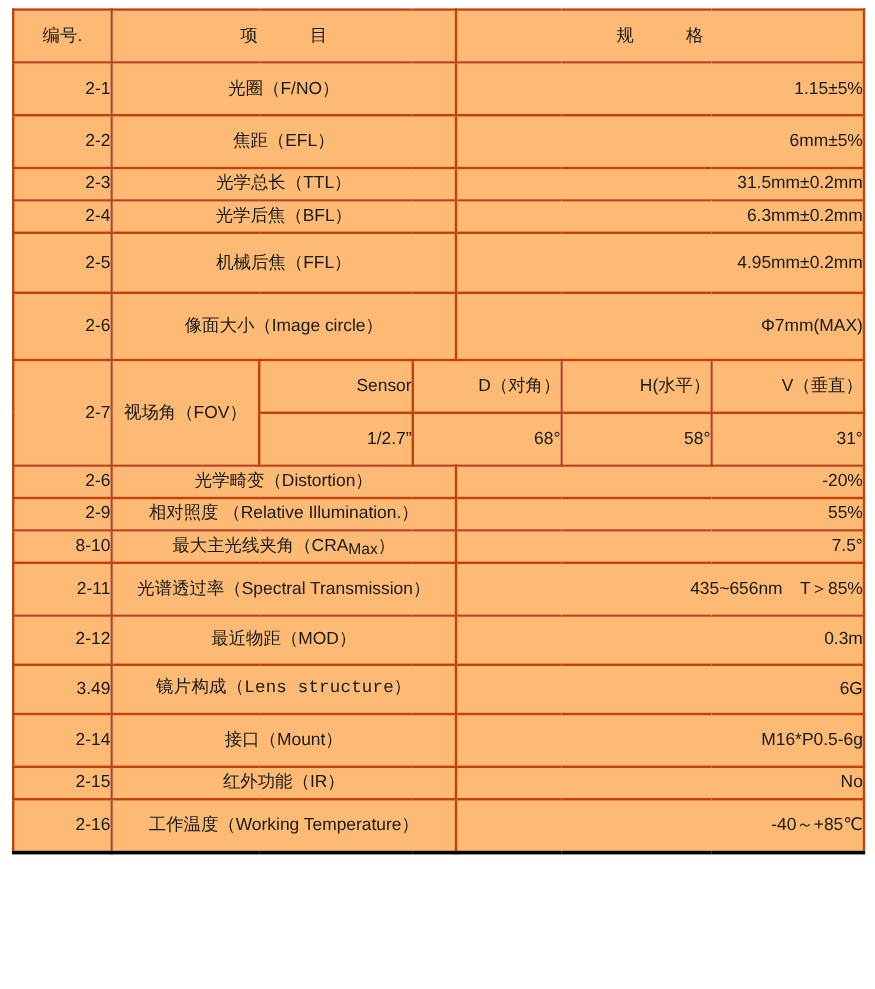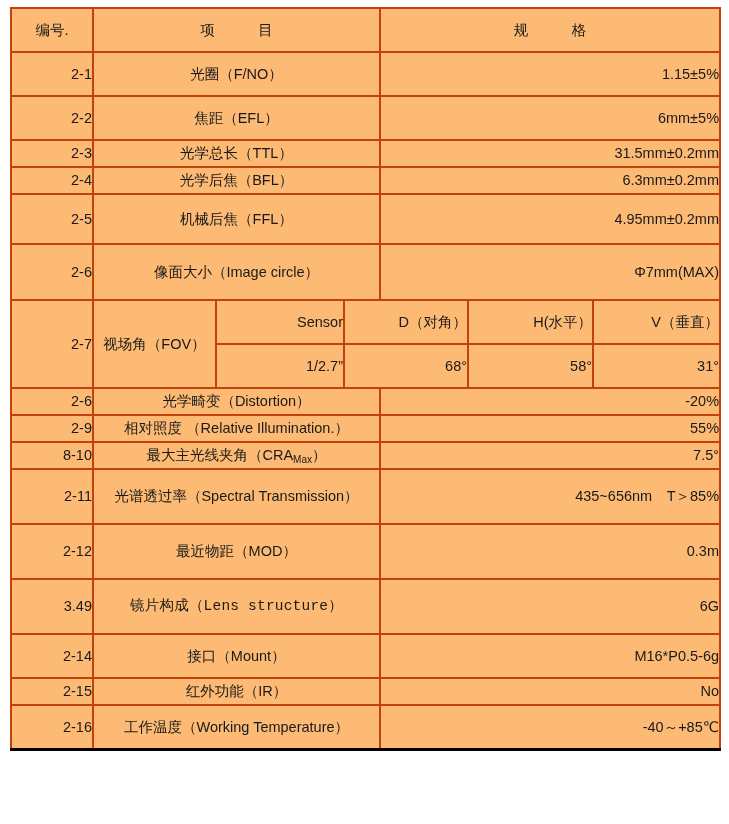--- a/index.html
+++ b/index.html
@@ -30,27 +30,27 @@
     vertical-align: middle;
     overflow: hidden;
     background: #fdba74;
   }
   td.no { text-align: right; }
   td.item { text-align: center; padding-left: 12px; padding-right: 6px; }
   td.spec-val { text-align: right; padding-left: 10px; padding-right: 6px; }
   th.head { text-align: center; font-size: 15px; }
   td.fov-c { text-align: right; }
   tr.h38 { height: 56px; }
-  tr.h43 { height: 55px; }
+  tr.h43 { height: 41px; }
   tr.h44 { height: 44px; }
   tr.h45 { height: 27px; }
   tr.h46 { height: 50px; }
-  tr.h60 { height: 55px; }
+  tr.h60 { height: 44px; }
   .sub {
-    font-size: 10px;
+    font-size: 13px;
     vertical-align: baseline;
     position: relative;
     top: 3px;
   }
   .mono-row { font-family: Liberation Mono, monospace; font-size: 14px; letter-spacing: 0.2px; }
 </style>
 </head>
 <body>
 
 <div class="page">

